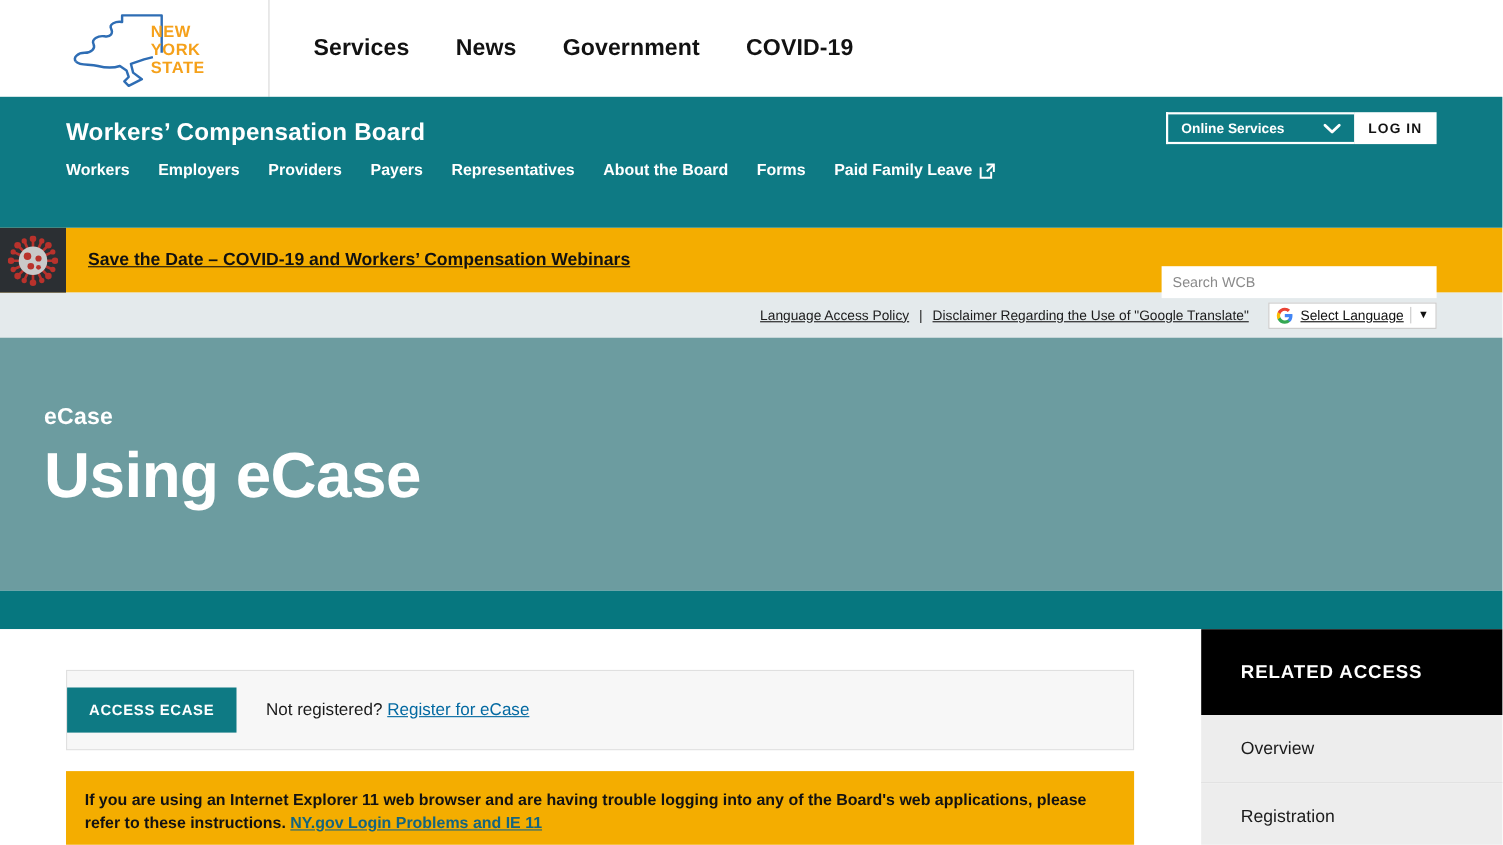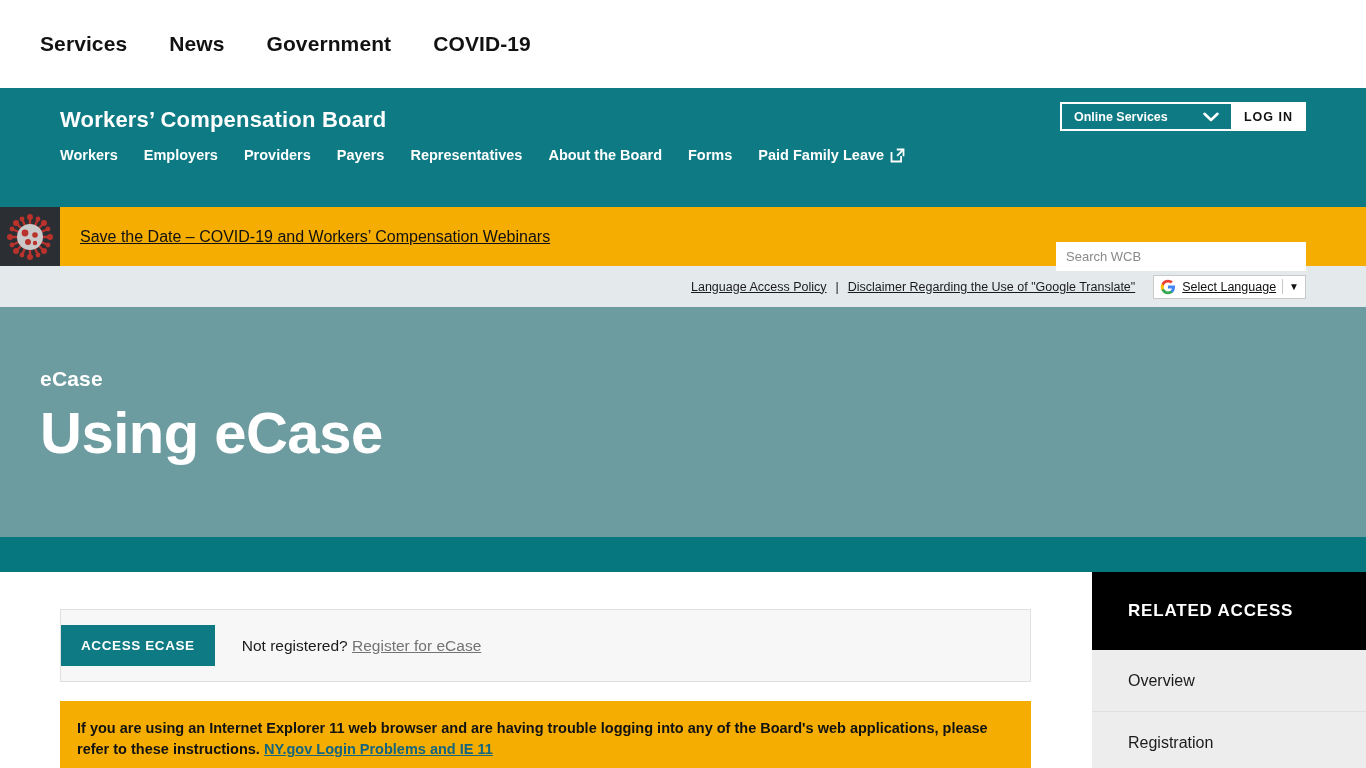--- a/index.html
+++ b/index.html
@@ -151,21 +151,21 @@
     justify-content: center;
   }
   .alert-text-cell {
     display: flex;
     align-items: center;
     padding-left: 20px;
   }
   .alert-text-cell a {
     color: #111111;
     font-size: 16px;
-    font-weight: normal;
+    font-weight: bold;
     text-decoration: underline;
   }
 
   
   .lang-bar {
     height: 41px;
     background: #e4eaec;
     display: flex;
     align-items: center;
     justify-content: flex-end;
@@ -246,21 +246,21 @@
     color: #ffffff;
     font-size: 13.5px;
     font-weight: bold;
     letter-spacing: .6px;
     border: none;
     padding: 13px 20px;
     cursor: pointer;
     font-family: inherit;
   }
   .not-registered { font-size: 15.5px; color: #1b1b1b; }
-  .not-registered a { color: #737373; text-decoration: underline; }
+  .not-registered a { color: #0369a1; text-decoration: underline; }
 
   .ie-notice {
     margin-top: 19px;
     width: 971px;
     background: #f4ad00;
     padding: 17px 17px 20px 17px;
     font-size: 14.5px;
     font-weight: bold;
     color: #121212;
     line-height: 1.45;
@@ -293,20 +293,30 @@
     padding-left: 36px;
     font-size: 16px;
     color: #1b1b1b;
     cursor: pointer;
   }
 </style>
 </head>
 <body>
 
 <div class="nygov-bar">
+  <div class="nygov-logo-cell">
+    <svg class="ny-logo" width="126" height="72" viewBox="0 0 126 72">
+      <path d="M10 48 C7 44, 12 40, 18 40 C24 40, 28 36, 26 32 C24 28, 30 24, 36 25 C42 26, 44 22, 42 18 C40 14, 46 11, 52 12 L52 6 L88 6 L88 22" fill="none" stroke="#2e6db4" stroke-width="2.2" stroke-linejoin="round"></path>
+      <path d="M10 48 C14 52, 22 50, 30 52 C38 54, 44 54, 50 52 L56 56 L58 62 L54 66 L58 70 L70 64 L62 58 L60 50 L72 46 L80 44" fill="none" stroke="#2e6db4" stroke-width="2.2" stroke-linejoin="round"></path>
+      <path d="M88 22 L88 40" fill="none" stroke="#2e6db4" stroke-width="2.2"></path>
+      <text x="78" y="26" font-family="Liberation Sans, sans-serif" font-size="15" font-weight="bold" fill="#f5a11b" letter-spacing="0.5">NEW</text>
+      <text x="78" y="42" font-family="Liberation Sans, sans-serif" font-size="15" font-weight="bold" fill="#f5a11b" letter-spacing="0.5">YORK</text>
+      <text x="78" y="58" font-family="Liberation Sans, sans-serif" font-size="15" font-weight="bold" fill="#f5a11b" letter-spacing="0.5">STATE</text>
+    </svg>
+  </div>
   <nav class="nygov-links">
     <a href="#">Services</a>
     <a href="#">News</a>
     <a href="#">Government</a>
     <a href="#">COVID-19</a>
   </nav>
 </div>
 
 <header class="wcb-header">
   <div class="wcb-inner">

